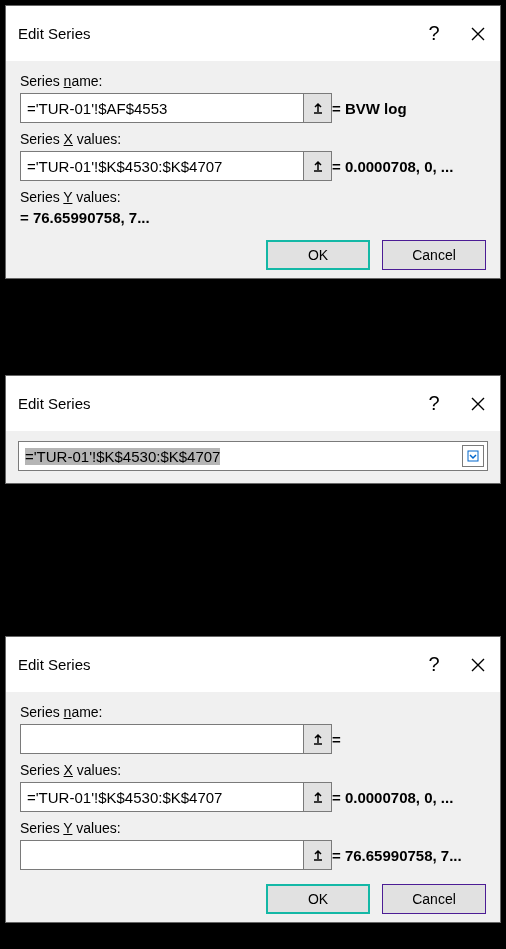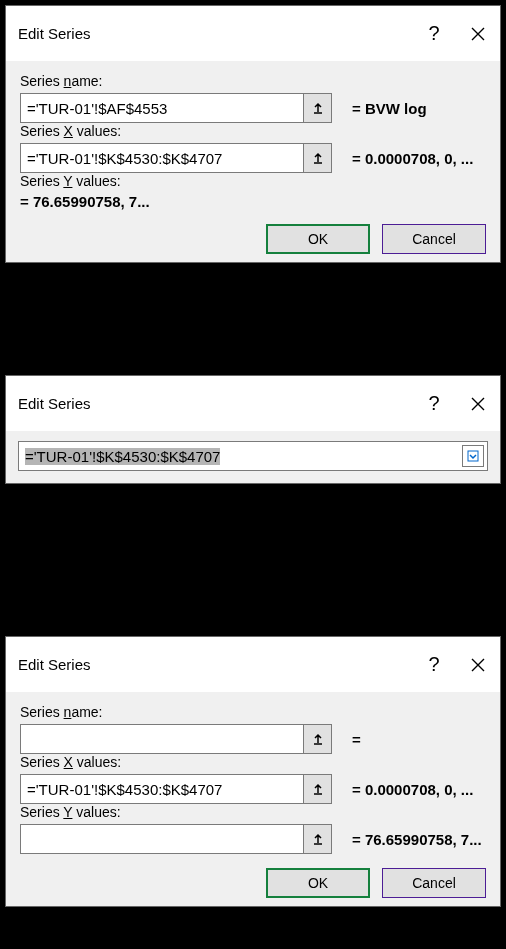--- a/index.html
+++ b/index.html
@@ -44,27 +44,28 @@
     font-family: "Segoe UI Symbol", sans-serif;
   }
   .titlebar .tb-help { font-size: 20px; font-weight: 500;}
   .titlebar .tb-close svg { width: 16px; height: 16px; }
   .body {
     padding: 12px 14px 8px 14px;
   }
   .field-label {
     font-size: 14px;
     margin-bottom: 4px;
+    margin-top: 8px;
   }
   .field-label:first-child { margin-top: 0; }
   .field-label .ul { text-decoration: underline; }
   .row {
     display: flex;
     align-items: center;
-    gap: 20px;
+    gap: 0;
   }
   .input-wrap {
     display: flex;
     width: 312px;
     height: 30px;
     border: 1px solid #7a7a7a;
     background: #fff;
   }
   .input-wrap input {
     flex: 1;
@@ -112,21 +113,21 @@
     width: 104px;
     height: 30px;
     background: #e1e1e1;
     border: 1px solid #4c1d95;
     display: flex;
     align-items: center;
     justify-content: center;
     font-size: 14px;
   }
   .btn.default {
-    border: 2px solid #15803d;
+    border: 2px solid #14b8a6;
   }
   
   .body-collapsed {
     padding: 10px 12px 12px 12px;
   }
   .input-wrap.collapsed {
     width: 100%;
     height: 30px;
     border: 1px solid #7a7a7a;
     background: #fff;

